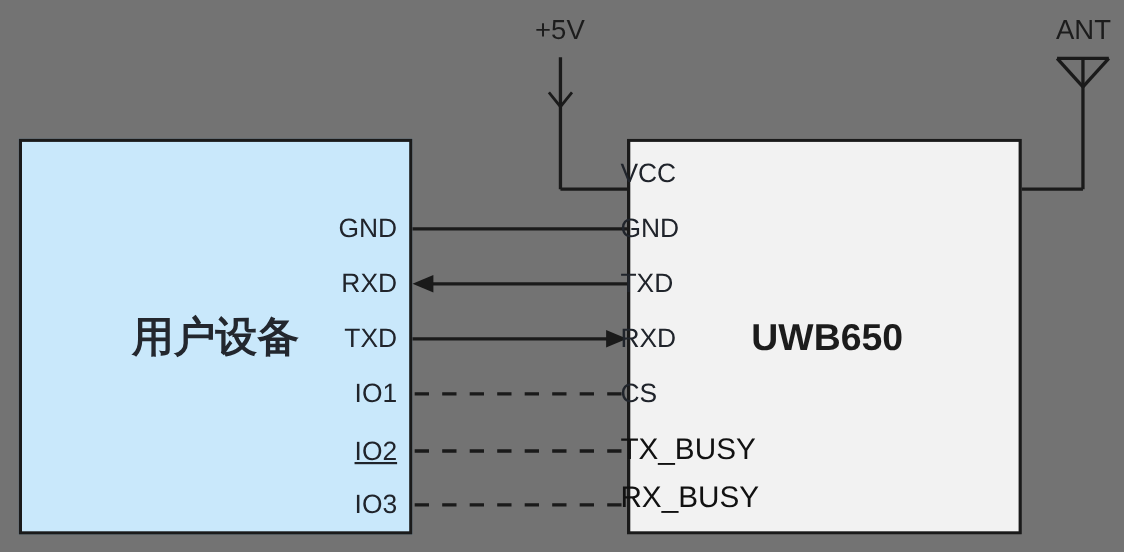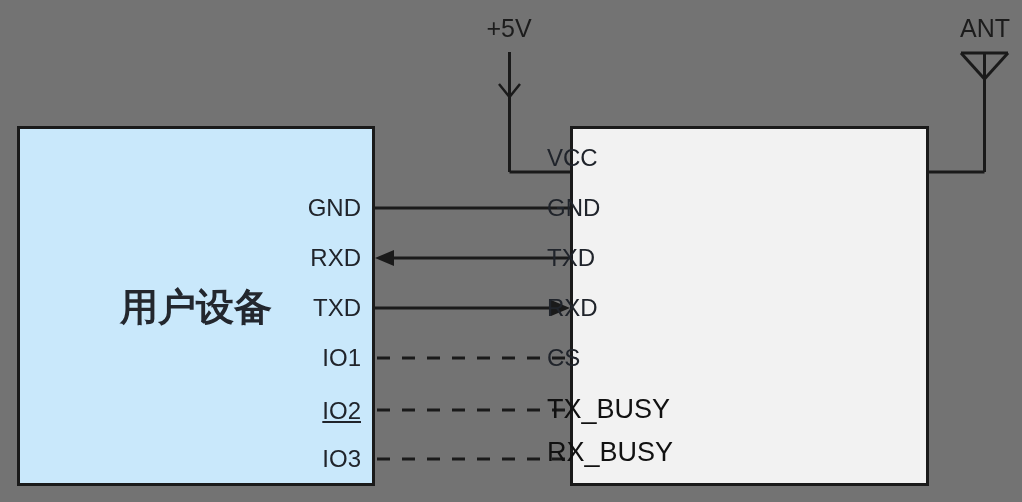--- a/index.html
+++ b/index.html
@@ -60,21 +60,21 @@
   }
   .pin {
     font-size: 24px;
     transform: translateY(-50%);
   }
   .pin-left {
     right: 661px;
     text-align: right;
   }
   .pin-right {
-    left: 547px;
+    left: 564px;
     text-align: center;
   }
   .pin-bold {
     font-size: 27px;
     font-weight: normal;
     color: #111111;
   }
   .top-label {
     font-size: 25px;
     transform: translate(-50%, -50%);
@@ -117,20 +117,21 @@
       <line x1="1008" y1="53" x2="984.5" y2="79" stroke="#1a1a1a" stroke-width="3"></line>
       <line x1="984.5" y1="53" x2="984.5" y2="172" stroke="#1a1a1a" stroke-width="3"></line>
       <line x1="984.5" y1="172" x2="929" y2="172" stroke="#1a1a1a" stroke-width="3"></line>
     </g>
   </svg>
 
   <span class="lbl top-label" style="left:509px; top:28px;">+5V</span>
   <span class="lbl top-label" style="left:985px; top:28px;text-align:right;">ANT</span>
 
   <span class="lbl block-title" style="left:196px; top:307px;">用户设备</span>
+  <span class="lbl module-title" style="left:752px; top:307px;">UWB650</span>
 
   <span class="lbl pin pin-left" style="top:208px;">GND</span>
   <span class="lbl pin pin-left" style="top:258px;">RXD</span>
   <span class="lbl pin pin-left" style="top:308px;">TXD</span>
   <span class="lbl pin pin-left" style="top:358px;text-align:right;">IO1</span>
   <span class="lbl pin pin-left" style="top:411px;text-decoration:underline;">IO2</span>
   <span class="lbl pin pin-left" style="top:459px;">IO3</span>
 
   <span class="lbl pin pin-right" style="top:158px;">VCC</span>
   <span class="lbl pin pin-right" style="top:208px;">GND</span>

